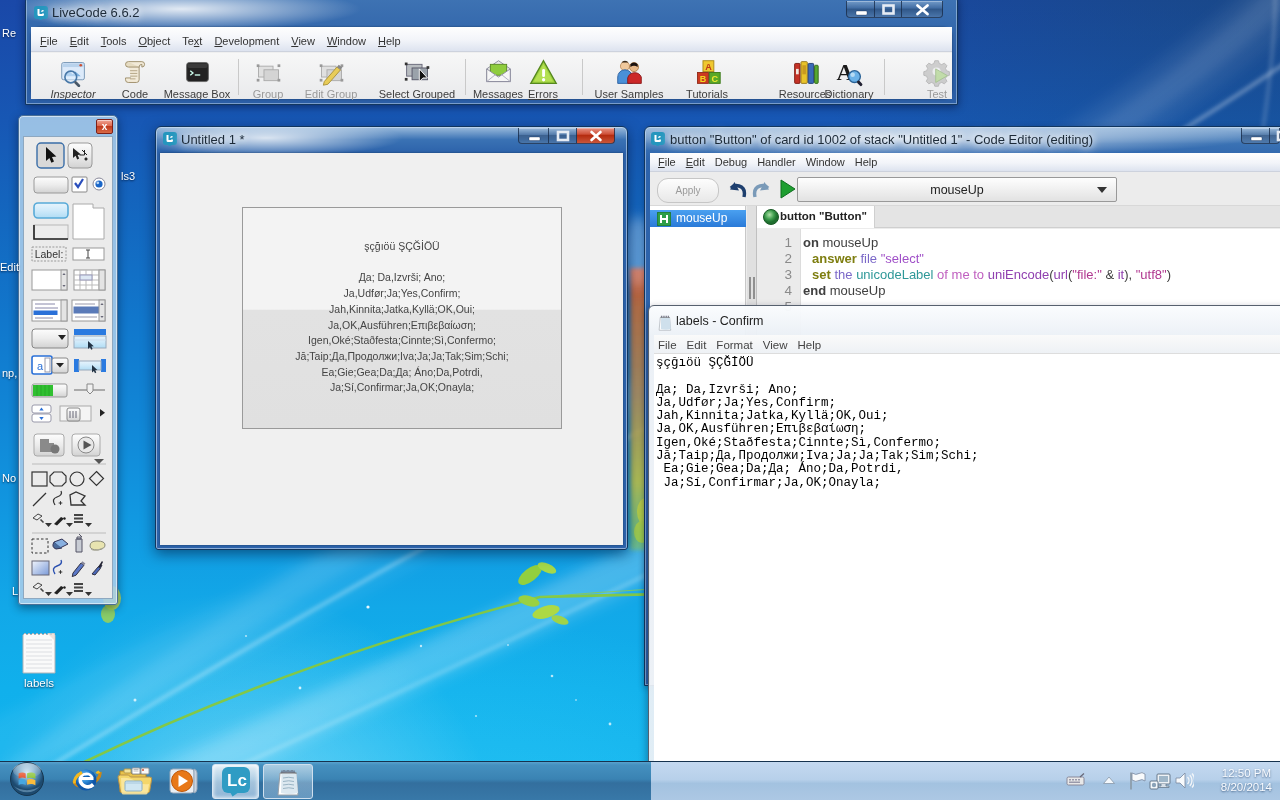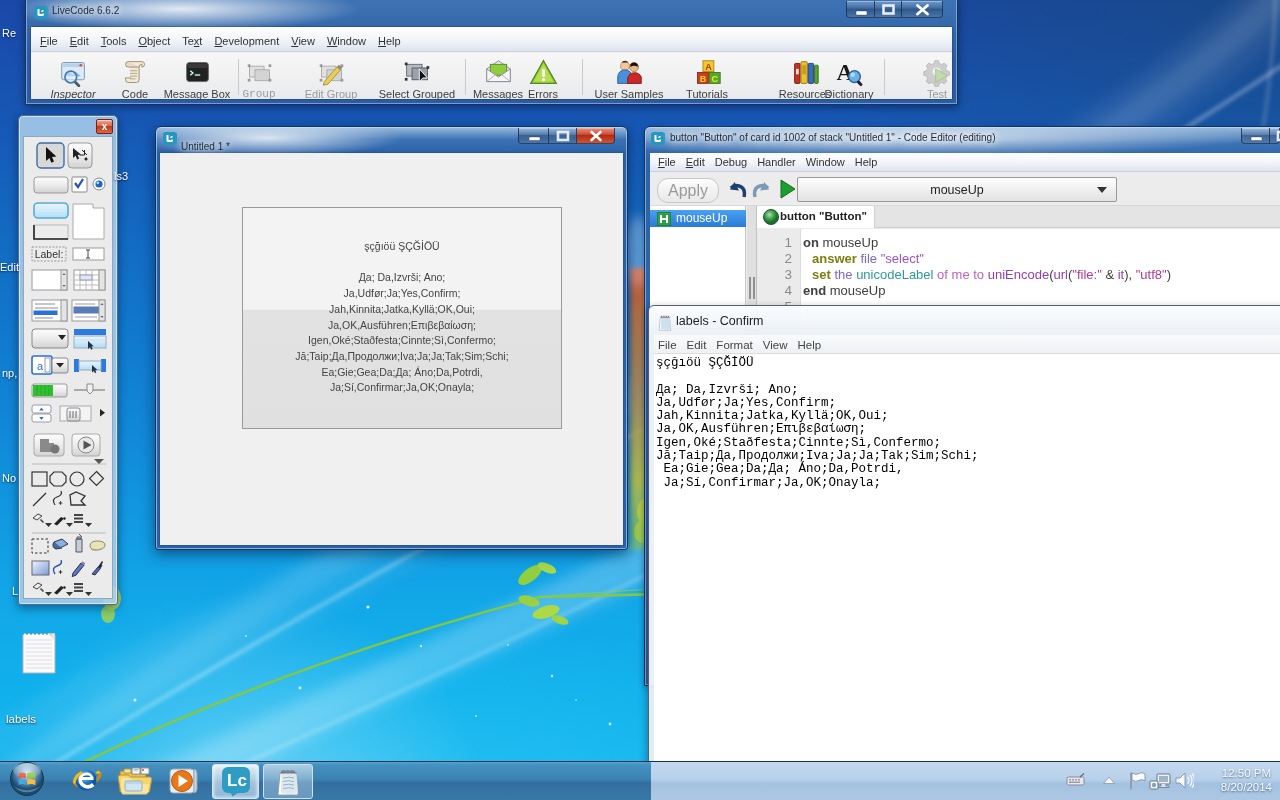--- a/index.html
+++ b/index.html
@@ -10,36 +10,36 @@
   
   #desktop { left:0; top:0; width:1280px; height:800px;
     background:
       radial-gradient(circle 360px at 240px 850px, rgba(255,255,255,0.40), rgba(255,255,255,0.0) 72%),
       radial-gradient(ellipse 600px 310px at 450px 850px, rgba(80,225,255,0.33), rgba(80,225,255,0.0) 75%),
       radial-gradient(ellipse 750px 450px at 1310px -60px, rgba(24,72,105,0.60), rgba(24,72,105,0.0) 75%),
       linear-gradient(to bottom, #1a48a8 0%, #1757b4 15%, #1368c0 28%, #1177cc 40%, #1186d6 52%, #119ae2 66%, #12a8e8 76%, #10b0ec 86%, #12b4ee 100%);
   }
     
   .win { position:absolute; }
-  .titletext { color:#1c2a38; font-size:10px; text-shadow:0 0 6px #fff,0 0 10px #fff, 0 0 14px rgba(255,255,255,.9); white-space:nowrap; }
+  .titletext { color:#1c2a38; font-size:13px; text-shadow:0 0 6px #fff,0 0 10px #fff, 0 0 14px rgba(255,255,255,.9); white-space:nowrap; }
 
   
   .capbtns { position:absolute; display:flex; }
   .capbtn { height:17px; border:1px solid rgba(25,45,75,.8); border-top:none; background:linear-gradient(rgba(160,190,220,.55) 0%, rgba(70,105,150,.55) 45%, rgba(40,70,110,.6) 50%, rgba(90,125,165,.55) 100%); box-shadow:inset 0 1px 0 rgba(255,255,255,.3); color:#fff; text-align:center; }
   .capbtn + .capbtn { border-left:none; }
   .capbtn:first-child { border-radius:0 0 0 4px; }
   .capbtn:last-child { border-radius:0 0 4px 0; }
   .capclose-red { background:linear-gradient(#e79384 0%, #cf523b 40%, #b52c10 50%, #c9563a 100%); }
 
   
   #mainwin { left:25px; top:-6px; width:933px; height:111px;
     background:radial-gradient(ellipse 250px 30px at 155px 14px, rgba(255,255,255,.85), rgba(255,255,255,0) 72%), linear-gradient(#3f74b4 0%, #2b5ea6 60%, #2b5ea6 100%);
     border:1px solid #12365f; border-radius:7px 7px 0 0;
     box-shadow:inset 0 0 0 1px rgba(215,232,248,.45), 0 2px 8px rgba(0,0,30,.45); }
-  #mainclient { position:absolute; left:5px; top:32px; right:5px; bottom:5px; background:#efefef; box-shadow:0 0 2px rgba(0,20,40,.6); }
+  #mainclient { position:absolute; left:5px; top:32px; right:5px; bottom:5px; background:#efefef; box-shadow:0 0 2px rgba(0,20,40,.6);border-radius:9px; }
 
   .menubar { position:absolute; left:0; right:0; height:25px; background:linear-gradient(#fefefe 0%, #f2f4f9 55%, #dde3ef 100%); border-bottom:1px solid #cdd2dd; color:#333; font-size:12px; }
   .menubar span { display:inline-block; margin:0; padding:8px 6px 0 6px; font-size:11px; }
   .menubar u { text-decoration:underline; }
 
   #maintoolbar { position:absolute; left:0; right:0; top:26px; bottom:0; background:linear-gradient(#f7f7f7, #e9eaec); }
   .tbitem { position:absolute; top:5px; width:66px; text-align:center; color:#3c3c3c; font-size:11px; white-space:nowrap; }
   .tbitem .ticon { display:block; margin:0 auto 1px auto; width:29px; height:29px; }
   .tbitem.dis { color:#9a9a9a; }
   .tbsep { position:absolute; top:6px; width:1px; height:36px; background:#c9c9c9; }
@@ -71,21 +71,21 @@
   
   #taskbar { left:0; top:761px; width:1280px; height:39px; background:linear-gradient(#57a2ce 0%, #4590bf 8%, #3a83b3 45%, #336f9e 55%, #3878a8 100%); border-top:1px solid #16334f; }
   #traybg { position:absolute; left:651px; top:0; width:629px; height:39px; background:linear-gradient(#c4d9f0 0%, #b7d0ea 45%, #a3c2e0 55%, #adc8e4 100%); }
   .tkbtn { position:absolute; top:2px; height:35px; border-radius:3px; }
   .tkbtn.on { border:1px solid #d7e5f2; background:linear-gradient(rgba(255,255,255,.85), rgba(215,232,246,.7) 50%, rgba(190,215,240,.65)); box-shadow:inset 0 0 4px #fff; }
   .tkbtn.on2 { border:1px solid #cfdfee; background:linear-gradient(rgba(255,255,255,.55), rgba(210,230,245,.4) 50%, rgba(190,215,240,.35)); }
   #clock { position:absolute; right:8px; top:4px; color:#f8fbff; font-size:11.5px; text-align:center; line-height:14px; text-shadow:0 1px 2px rgba(30,60,100,.7); }
 
   
   #deskicon { left:22px; top:631px; width:34px; height:43px; }
-  #desklabel { left:6px; top:713px; width:66px; text-align:left; color:#fff; font-size:11.5px; text-shadow:0 1px 2px rgba(0,20,50,.85); }
+  #desklabel { left:6px; top:677px; width:66px; text-align:center; color:#fff; font-size:11.5px; text-shadow:0 1px 2px rgba(0,20,50,.85); }
   .fragment { position:absolute; color:#fff; font-size:11px; text-shadow:0 1px 2px rgba(0,20,50,.8); }
 </style>
 </head>
 <body>
 <div id="desktop" class="abs"></div>
 <svg class="abs" style="left:0;top:0" width="1280" height="800" viewBox="0 0 1280 800">
   <defs>
     <filter id="bl1" x="-30%" y="-30%" width="160%" height="160%">
         <feGaussianBlur stdDeviation="6"></feGaussianBlur>
       </filter>
@@ -183,21 +183,21 @@
             <path d="M8 4 a3 3 0 0 0 0 6 h12" fill="#e6dcc2" stroke="#9a8a66"></path>
             <path d="M10 14 h8 M10 17 h8 M10 20 h8 M10 23 h6" stroke="#b0a080" stroke-width="1"></path>
           </svg>Code</div>
       <div class="tbitem" style="left:129px; width:74px;"><svg class="ticon" viewBox="0 0 32 32">
             <rect x="4" y="5" width="24" height="21" rx="3" fill="#222" stroke="#666"></rect>
             <rect x="5" y="6" width="22" height="5" rx="2" fill="#3a3a3a"></rect>
             <path d="M8 14 l3 2.5 l-3 2.5" stroke="#cfe" stroke-width="1.5" fill="none"></path>
             <rect x="13" y="18" width="6" height="1.5" fill="#cfe"></rect>
           </svg>Message Box</div>
       <div class="tbsep" style="left:207px;"></div>
-      <div class="tbitem dis" style="left:195px;font-family:Liberation Mono, monospace;"><svg class="ticon" viewBox="0 0 32 32">
+      <div class="tbitem dis" style="left:204px;"><svg class="ticon" viewBox="0 0 32 32">
             <rect x="5" y="9" width="16" height="12" fill="#e0e0e0" stroke="#aaa"></rect>
             <rect x="11" y="13" width="16" height="12" fill="#d4d4d4" stroke="#aaa"></rect>
             <g fill="#999">
               <rect x="3" y="7" width="3" height="3"></rect>
               <rect x="26" y="7" width="3" height="3"></rect>
               <rect x="3" y="23" width="3" height="3"></rect>
               <rect x="26" y="23" width="3" height="3"></rect>
             </g>
           </svg>Group</div>
       <div class="tbitem dis" style="left:267px;"><svg class="ticon" viewBox="0 0 32 32">
@@ -447,21 +447,21 @@
   </div>
 </div>
 
 <div id="unwin" class="win">
   <svg style="position:absolute; left:7px; top:5px;" width="14" height="14" viewBox="0 0 14 14">
       <rect x="0" y="0" width="14" height="13" rx="3" fill="#2596be"></rect>
       <path d="M5 13 l4 0 l-3 1.5 z" fill="#2596be"></path>
       <path d="M3.5 3 v5.5 a1.5 1.5 0 0 0 1.5 1.5 h3.5 a1.5 1.5 0 0 0 1.5 -1.5 v-1 h-2 v.5 h-2.5 v-5 z" fill="#fff"></path>
       <path d="M7 5.5 a2 2 0 0 1 3 -1 l-1 1.2 a.8.8 0 0 0 -1 .3 z" fill="#fff"></path>
     </svg>
-  <div class="titletext" style="position:absolute; left:25px; top:5px;margin-top:9px;">Untitled 1 *</div>
+  <div class="titletext" style="position:absolute; left:25px; top:5px;">Untitled 1 *</div>
   <div class="capbtns" style="left:362px; top:1px;">
     <div class="capbtn" style="width:31px; height:16px;"><svg width="31" height="16">
           <rect x="10" y="9" width="11" height="3.5" rx="1" fill="#fff" stroke="rgba(0,20,60,.5)" stroke-width=".6"></rect>
         </svg></div>
     <div class="capbtn" style="width:28px; height:16px;"><svg width="28" height="16">
           <rect x="9" y="4" width="10" height="8" fill="none" stroke="#e6ecf4" stroke-width="2.6"></rect>
         </svg></div>
     <div class="capbtn capclose-red" style="width:38px; height:16px;"><svg width="38" height="16">
           <path d="M14.5 4 L23.5 12 M23.5 4 L14.5 12" stroke="#fff" stroke-width="2.6" stroke-linecap="round"></path>
         </svg></div>
@@ -493,21 +493,21 @@
         </svg></div>
     <div class="capbtn" style="width:10px; height:16px;"><svg width="10" height="16">
           <rect x="8" y="4" width="6" height="8" fill="none" stroke="#e6ecf4" stroke-width="2.6"></rect>
         </svg></div>
   </div>
   <div id="ceclient">
     <div class="menubar" style="height:19px;">
       <span style="margin-left:3px; padding:3px 5px 0;"><u>F</u>ile</span><span style="padding:3px 5px 0;"><u>E</u>dit</span><span style="padding:3px 5px 0;">Debug</span><span style="padding:3px 5px 0;">Handler</span><span style="padding:3px 5px 0;">Window</span><span style="padding:3px 5px 0;">Help</span>
     </div>
     <div id="cetoolbar" style="position:absolute; left:0; right:0; top:19px; height:34px; background:#ececec; border-bottom:1px solid #d8d8d8;">
-      <div style="position:absolute; left:7px; top:6px; width:62px; height:25px; border:1px solid #c6c6c6; border-radius:11px; background:linear-gradient(#fdfdfd,#e8e8e8); color:#9a9a9a; font-size:16px; text-align:center; line-height:24px;">Apply</div>
+      <div style="position:absolute; left:7px; top:6px; width:62px; height:25px; border:1px solid #c6c6c6; border-radius:11px; background:linear-gradient(#fdfdfd,#e8e8e8); color:#9a9a9a; font-size:10px; text-align:center; line-height:24px;">Apply</div>
       <svg style="position:absolute; left:76px; top:5px;" width="22" height="24" viewBox="0 0 22 24">
           <path d="M18 20 q2 -9 -5 -11 q-5 -1.5 -8 2" fill="none" stroke="#1e3f6e" stroke-width="3.4"></path>
           <path d="M8.5 5 l-4.5 7.5 l9 1 z" fill="#1e3f6e"></path>
         </svg>
       <svg style="position:absolute; left:101px; top:5px;" width="22" height="24" viewBox="0 0 22 24">
           <path d="M4 20 q-2 -9 5 -11 q5 -1.5 8 2" fill="none" stroke="#7a9ab8" stroke-width="3.4"></path>
           <path d="M13.5 5 l4.5 7.5 l-9 1 z" fill="#7a9ab8"></path>
         </svg>
       <svg style="position:absolute; left:128px; top:6px;" width="20" height="22" viewBox="0 0 20 22">
           <path d="M3 2 L17 11 L3 20 z" fill="#1e9e30" stroke="#0e6e1e"></path>
@@ -585,21 +585,21 @@
  Ea;Gie;Gea;Da;Да; Áno;Da,Potrdi,
  Ja;Sí,Confirmar;Ja,OK;Onayla;</pre>
   </div>
 </div>
 
 <div class="fragment" style="left:2px; top:27px;">Re</div>
 <div class="fragment" style="left:0px; top:261px;">Edit</div>
 <div class="fragment" style="left:2px; top:367px;">np,</div>
 <div class="fragment" style="left:2px; top:472px;">No</div>
 <div class="fragment" style="left:12px; top:585px;">L</div>
-<div class="fragment" style="left:94px; top:170px;padding-left:20px;">ls3</div>
+<div class="fragment" style="left:101px; top:170px;padding-left:20px;">ls3</div>
 
 <svg id="deskicon" class="abs" width="34" height="43" viewBox="0 0 34 43">
   <path d="M1 4 l2 -2 l2 2 l2 -2 l2 2 l2 -2 l2 2 l2 -2 l2 2 l2 -2 l2 2 l2 -2 l2 2 l2 -2 l2 2 l2 -2 l2 2 v38 h-32 z" fill="#fafafa" stroke="#b0b4b8" stroke-width="1"></path>
   <g stroke="#dcdee2">
       <path d="M4 9 h26 M4 13 h26 M4 17 h26 M4 21 h26 M4 25 h26 M4 29 h26 M4 33 h26 M4 37 h26"></path>
     </g>
   <path d="M25 2 l8 8 v-8 z" fill="#e8d8d0" opacity="0.7"></path>
 </svg>
 <div id="desklabel" class="abs">labels</div>
 

